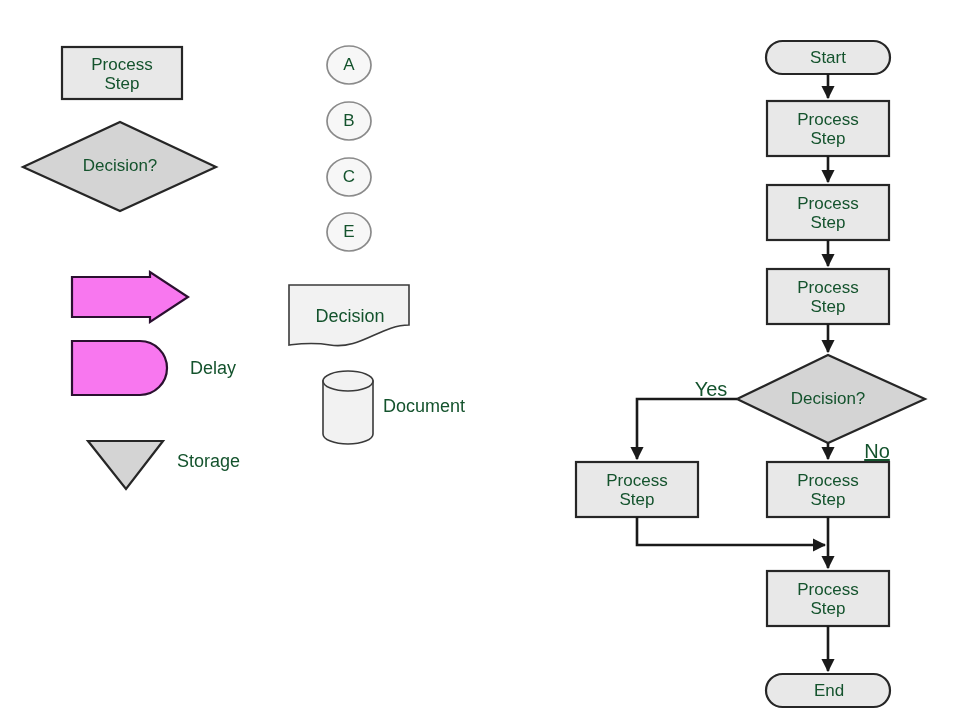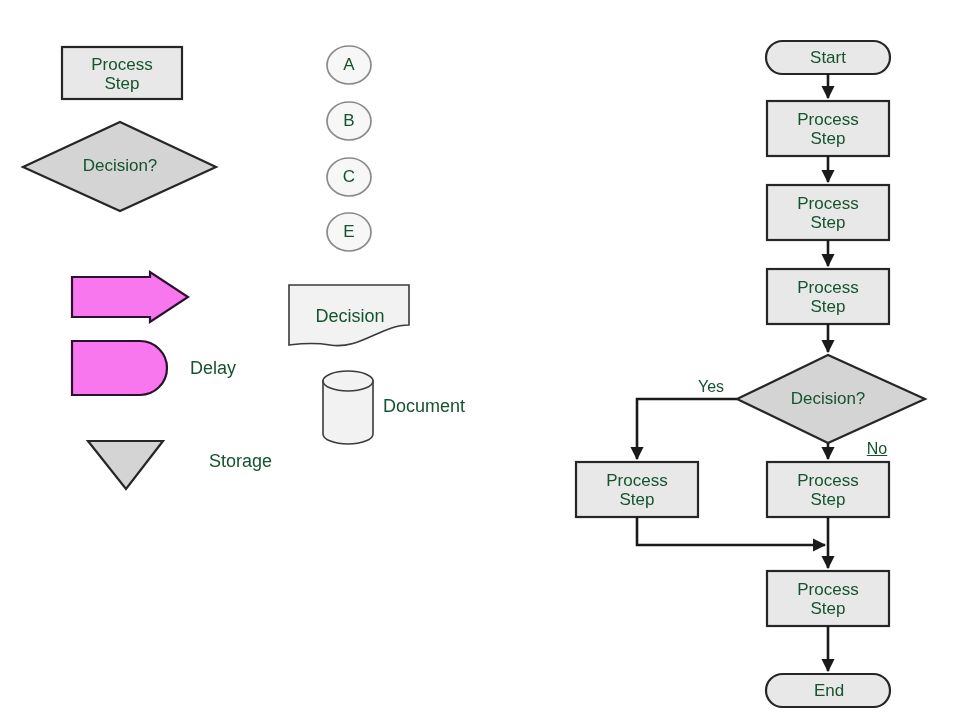--- a/index.html
+++ b/index.html
@@ -44,21 +44,21 @@
     color: #14532d;
     font-family: "Liberation Sans", sans-serif;
     text-align: center;
     line-height: 1.12;
     white-space: pre;
     pointer-events: none;
   }
   .lbl-shape   { font-size: 17px; }
   .lbl-conn    { font-size: 17px; }
   .lbl-legend  { font-size: 18px; }
-  .lbl-branch  { font-size: 16px; }
+  .lbl-branch  { font-size: 20px; }
   .lbl-term    { font-size: 17px; }
 </style>
 </head>
 <body>
 
 <div id="canvas">
 
   <svg id="diagram-svg" viewBox="0 0 960 720">
     <defs>
       <marker id="arrow" viewBox="0 0 10 10" refX="9.2" refY="5" markerWidth="5.2" markerHeight="5.2" orient="auto-start-reverse">
@@ -122,21 +122,21 @@
   </svg>
 
   <div class="lbl lbl-shape" style="left:62px; top:55px; width:120px;">Process
 Step</div>
 
   <div class="lbl lbl-shape" style="left:50px; top:156px; width:140px;">Decision?</div>
 
 
   <div class="lbl lbl-legend" style="left:190px; top:358px; width:90px; text-align:left;">Delay</div>
 
-  <div class="lbl lbl-legend" style="left:177px; top:451px; width:110px; text-align:left;margin-left:32px;">Storage</div>
+  <div class="lbl lbl-legend" style="left:177px; top:451px; width:110px; text-align:left;">Storage</div>
 
   <div class="lbl lbl-legend" style="left:294px; top:306px; width:112px;">Decision</div>
 
   <div class="lbl lbl-legend" style="left:383px; top:396px; width:120px; text-align:left;">Document</div>
 
   <div class="lbl lbl-conn" style="left:329px; top:55px; width:40px;">A</div>
   <div class="lbl lbl-conn" style="left:329px; top:111px; width:40px;">B</div>
   <div class="lbl lbl-conn" style="left:329px; top:167px; width:40px;">C</div>
   <div class="lbl lbl-conn" style="left:329px; top:222px; width:40px;">E</div>
 

